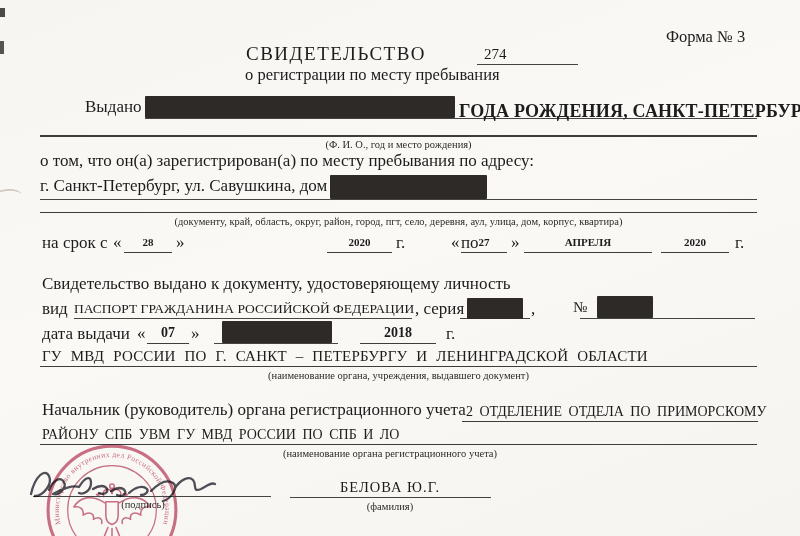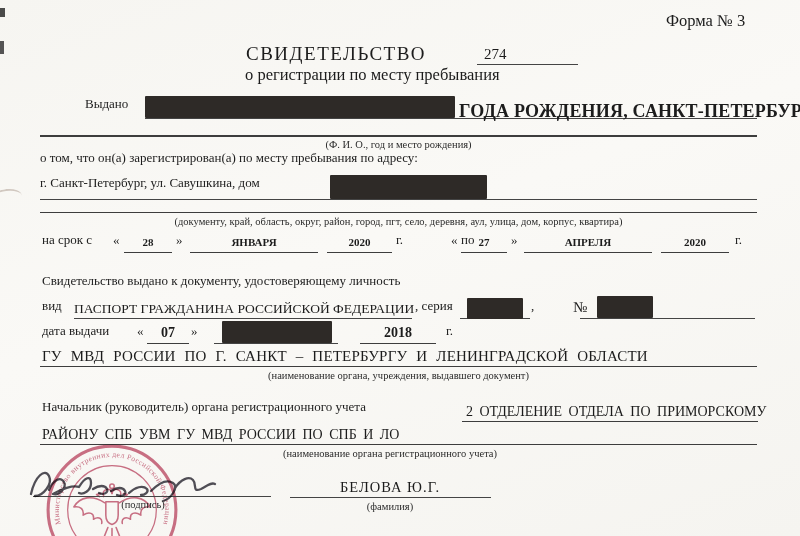--- a/index.html
+++ b/index.html
@@ -1,29 +1,29 @@
 <!DOCTYPE html>
 <html><head>
 <meta charset="utf-8">
 <style>
   html,body{margin:0;padding:0;background:#e8e6e1;}
   .page{
     position:relative;width:800px;height:536px;overflow:hidden;
     background:linear-gradient(160deg,#f6f5f1 0%,#faf9f6 45%,#f5f4f0 100%);
     font-family:"Liberation Serif", serif;color:#1c1c1c;
   }
-  .t{position:absolute;font-size:13px;line-height:1.15;white-space:nowrap;}
+  .t{position:absolute;font-size:17px;line-height:1.15;white-space:nowrap;}
   .cap{position:absolute;font-size:10.5px;color:#2b2b2b;text-align:center;white-space:nowrap;}
   .ln{position:absolute;height:0;border-bottom:2px solid #3d3d3d;}
   .ul{position:absolute;height:0;border-bottom:1.4px solid #444;}
   .cell{position:absolute;text-align:center;font-weight:bold;font-size:11px;height:20px;line-height:20px;border-bottom:1.5px solid #3d3d3d;white-space:nowrap;}
   .fcell{position:absolute;text-align:center;font-size:13.5px;height:20px;line-height:21px;border-bottom:1.4px solid #444;white-space:nowrap;}
   .redact{position:absolute;background:#2e2a27;border-radius:1px;}
 
-  .c-form-number{left:666px;top:12px;font-size:16.5px;font-family:Liberation Serif, serif;}
+  .c-form-number{left:666px;top:28px;font-size:16.5px;font-family:Liberation Serif, serif;}
   .c-title{left:246px;top:43px;font-size:19px;letter-spacing:1.5px;}
   .c-cert-num{left:484px;top:46px;font-size:15px;}
   .c-cert-line{left:477px;top:64px;width:101px;border-bottom-width:1.4px;}
   .c-subtitle{left:245px;top:66px;font-size:16.5px;}
 
   .c-issued-label{left:85px;top:97px;}
   .c-issued-redact{left:145px;top:96px;width:310px;height:22px;}
   .c-issued-value{left:459px;top:101px;font-size:18px;font-weight:bold;letter-spacing:.2px;}
   .c-issued-ul{left:145px;top:118px;width:612px;}
   .c-line-fio{left:40px;top:135px;width:717px;}
@@ -117,21 +117,20 @@
   <div class="t c-address">г. Санкт-Петербург, ул. Савушкина, дом</div>
   <div class="ul c-address-ul" style="border-bottom-width:1.8px;"></div>
   <div class="redact c-address-redact"></div>
   <div class="ln c-line-addr"></div>
   <div class="cap c-cap-addr">(документу, край, область, округ, район, город, пгт, село, деревня, аул, улица, дом, корпус, квартира)</div>
 
   <div class="t c-period-prefix">на срок с</div>
   <div class="t c-q1o">«</div>
   <div class="cell c-from-day">28</div>
   <div class="t c-q1c">»</div>
-  <div class="cell c-from-month">ЯНВАРЯ</div>
   <div class="cell c-from-year">2020</div>
   <div class="t c-g1">г.</div>
   <div class="t c-po">по</div>
   <div class="t c-q2o">«</div>
   <div class="cell c-to-day">27</div>
   <div class="t c-q2c">»</div>
   <div class="cell c-to-month">АПРЕЛЯ</div>
   <div class="cell c-to-year">2020</div>
   <div class="t c-g2">г.</div>
 

